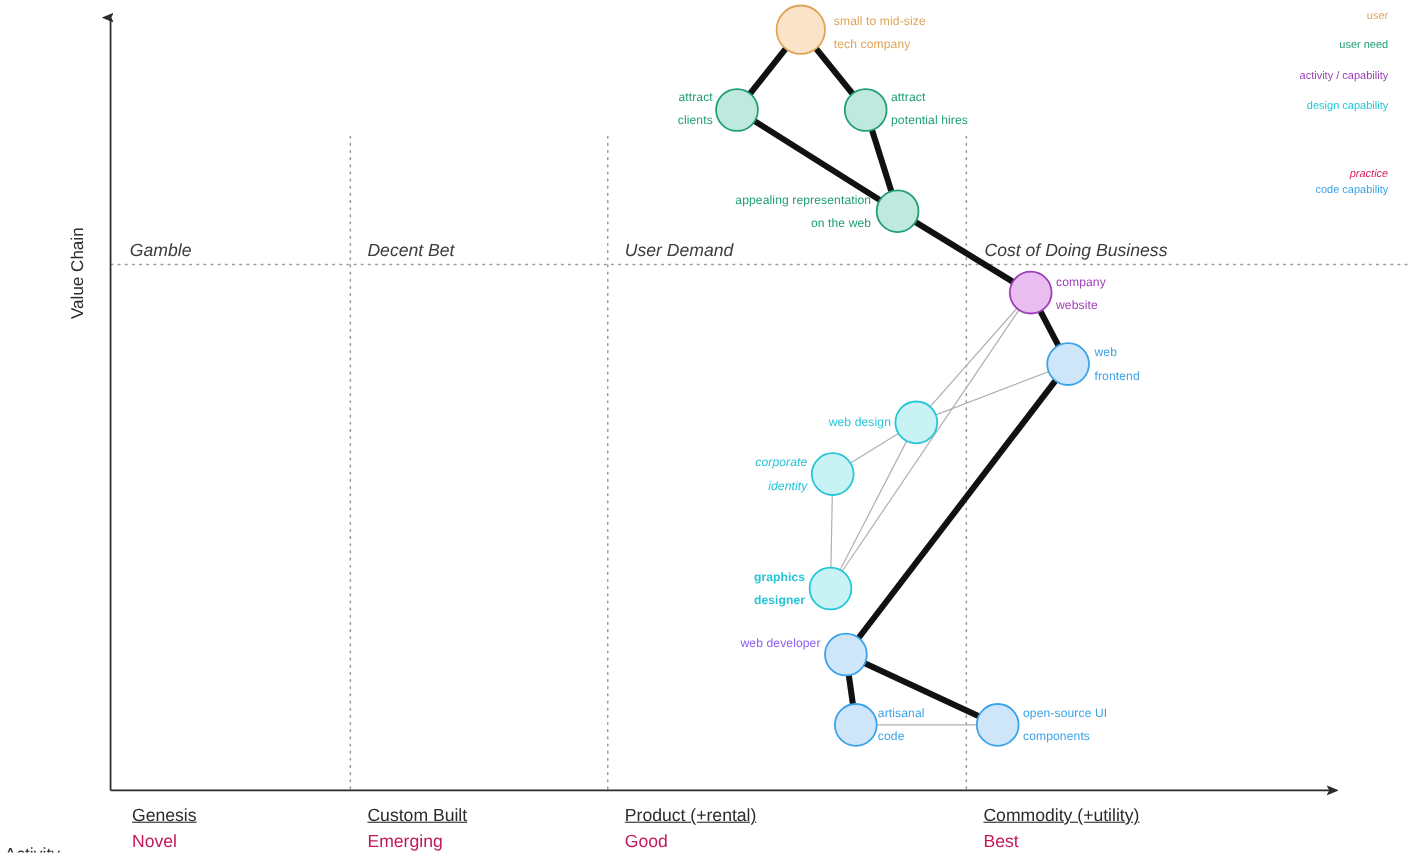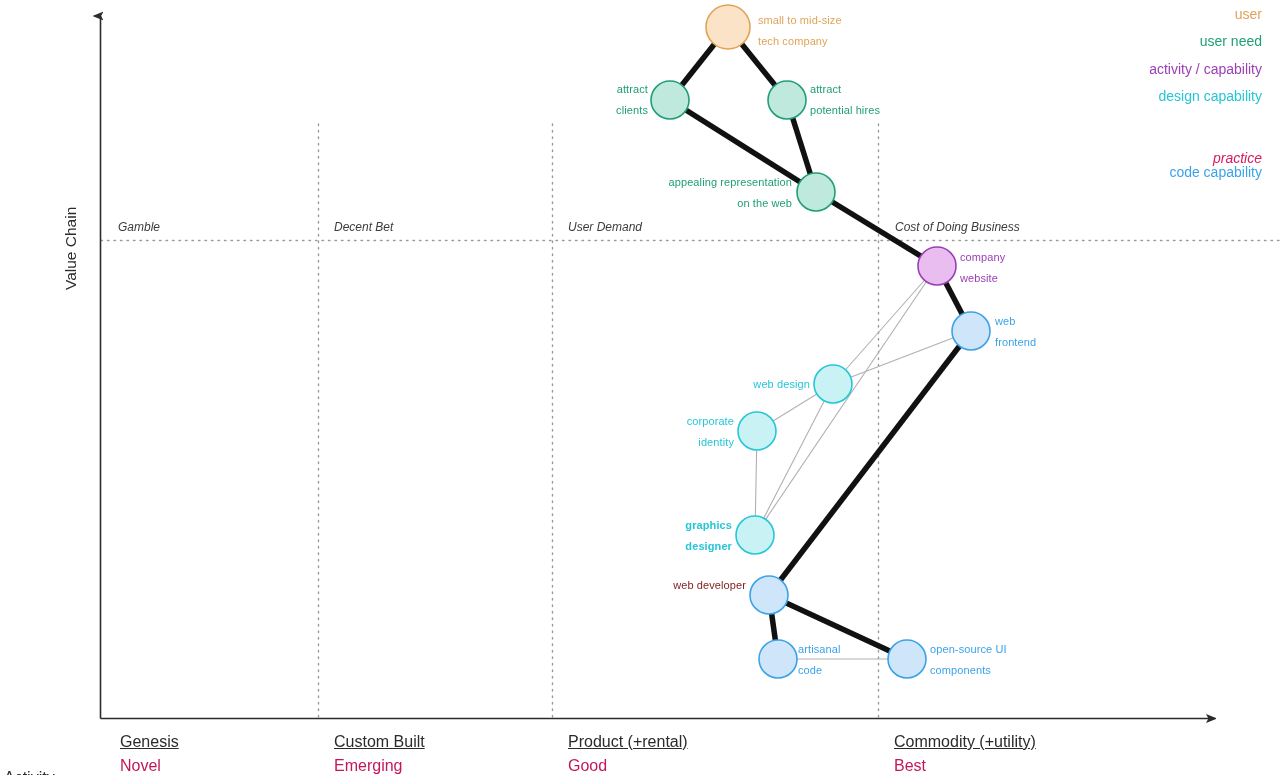--- a/index.html
+++ b/index.html
@@ -33,30 +33,30 @@
     line-height: 21px;
     white-space: pre;
     letter-spacing: 0.1px;
   }
   .lbl.right { text-align: right; }
   .lbl.left  { text-align: left; }
 
   .legend-item {
     position: absolute;
     right: 26px;
-    font-size: 14px;
+    font-size: 10px;
     line-height: 21px;
     text-align: right;
     white-space: pre;
   }
 
   .zone-lbl {
     position: absolute;
     font-style: italic;
-    font-size: 12px;
+    font-size: 16px;
     color: #3c3c3c;
     white-space: pre;
   }
 
   .axis-col {
     position: absolute;
     font-size: 16px;
     white-space: pre;
   }
   .axis-col .stage {
@@ -158,25 +158,25 @@
 clients</div>
       <div class="lbl left" style="color: rgb(31, 158, 120); top: 79px; left: 810px;">attract
 potential hires</div>
       <div class="lbl right" style="color: rgb(31, 158, 120); top: 172px; right: 496px;">appealing representation
 on the web</div>
       <div class="lbl left" style="color: rgb(155, 63, 181); top: 247px; left: 960px;">company
 website</div>
       <div class="lbl left" style="color: rgb(58, 163, 232); top: 311px; left: 995px;">web
 frontend</div>
       <div class="lbl right" style="color: rgb(37, 198, 214); top: 374px; right: 478px;">web design</div>
-      <div class="lbl right" style="color: rgb(37, 198, 214); top: 411px; right: 554px;">corporate
+      <div class="lbl right" style="color: rgb(37, 198, 214); top: 411px; right: 554px; font-style: italic;">corporate
 identity</div>
       <div class="lbl right" style="color: rgb(37, 198, 214); top: 515px; right: 556px; font-weight: bold;">graphics
 designer</div>
-      <div class="lbl right" style="color: #7f1d1d; top: 575px; right: 542px;">web developer</div>
+      <div class="lbl right" style="color: #8b5cf6; top: 575px; right: 542px;">web developer</div>
       <div class="lbl left" style="color: rgb(58, 163, 232); top: 639px; left: 798px;">artisanal
 code</div>
       <div class="lbl left" style="color: rgb(58, 163, 232); top: 639px; left: 930px;">open-source UI
 components</div>
     </div>
   <div id="legend">
       <div class="legend-item" style="color: rgb(224, 164, 88); top: 4px;">user</div>
       <div class="legend-item" style="color: rgb(31, 158, 120); top: 31.4px;">user need</div>
       <div class="legend-item" style="color: rgb(155, 63, 181); top: 58.8px;">activity / capability</div>
       <div class="legend-item" style="color: rgb(37, 198, 214); top: 86.2px;">design capability</div>

